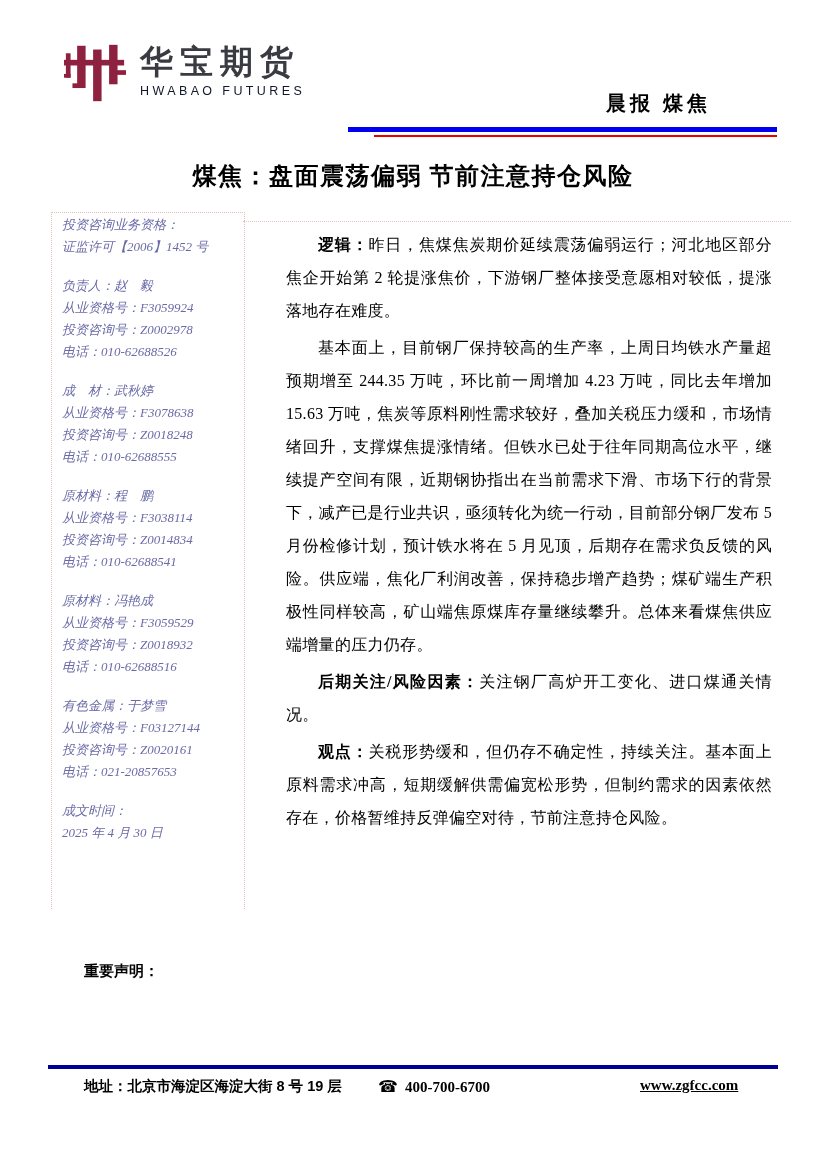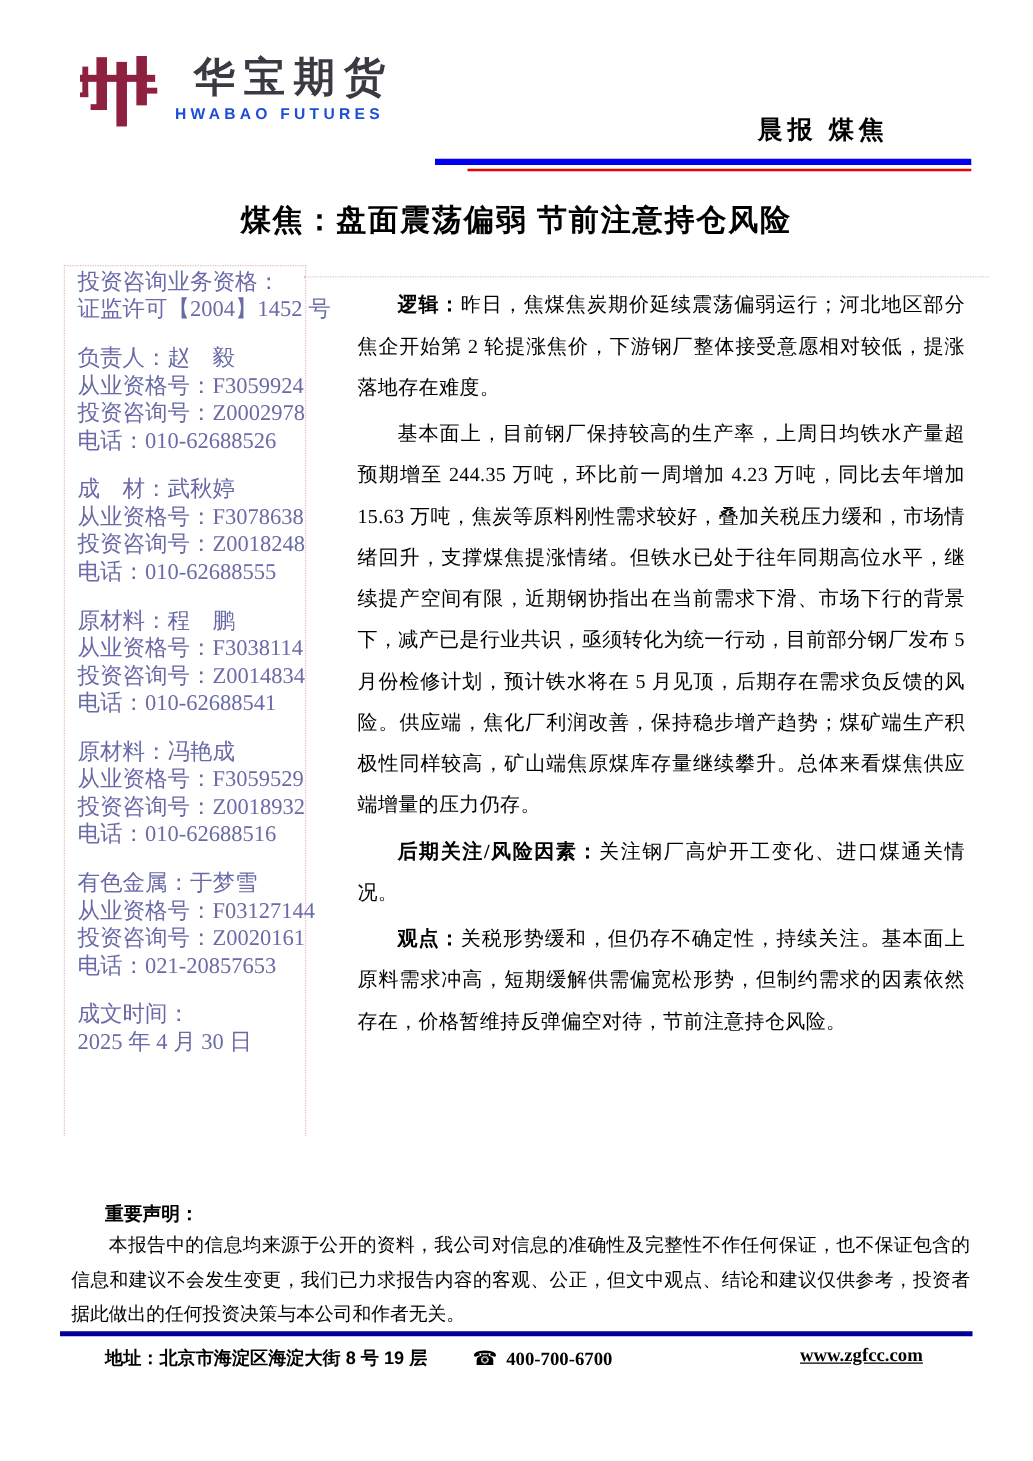--- a/index.html
+++ b/index.html
@@ -7,25 +7,25 @@
     position:relative; width:826px; height:1169px; background:#ffffff;
     font-family:"Liberation Serif","DejaVu Serif",serif; color:#000; overflow:hidden;
   }
 
   
   .logo { position:absolute; left:64px; top:44px; display:flex; align-items:flex-start; gap:14px; }
   .logo-mark { width:62px; height:58px; color:var(--mark-color,#8E2140); }
   .logo-cn {
     font-family:"Liberation Sans","DejaVu Sans",sans-serif;
     font-size:33px; font-weight:bold; letter-spacing:7px; color:#3a3a42;
-    line-height:1.12; white-space:nowrap;margin-left:15px;
+    line-height:1.12; white-space:nowrap;
   }
   .logo-en {
     font-family:"Liberation Sans","DejaVu Sans",sans-serif;
-    font-size:12.5px; font-weight:bold; letter-spacing:3.4px; color:#1d4ed8;
+    font-size:12.5px; font-weight:normal; letter-spacing:3.4px; color:#0f172a;
     margin-top:3px; white-space:nowrap;
   }
   .report-label {
     position:absolute; left:606px; top:90px;
     font-size:20px; font-weight:bold; letter-spacing:4px; white-space:nowrap;
   }
   .hr-blue { position:absolute; left:348px; top:127px; width:429px; height:5px; background:var(--rule-blue,#0000EE); }
   .hr-red  { position:absolute; left:374px; top:135px; width:403px; height:2px; background:var(--rule-red,#E80000); }
 
   
@@ -38,21 +38,21 @@
   
   .cell-border {
     position:absolute; left:51px; top:212px; width:192px; height:696px;
     border-left:1px dotted #e3bcbc; border-top:1px dotted #e3bcbc; border-right:1px dotted #e3bcbc;
   }
   .body-topline { position:absolute; left:243px; top:221px; width:548px; height:0; border-top:1px dotted #ddc6c6; }
 
   
   .sidebar {
     position:absolute; left:62px; top:214px; width:176px;
-    color:var(--sidebar-color,#6A6AA8); font-size:18px; line-height:22px;
+    color:var(--sidebar-color,#6A6AA8); font-size:13px; line-height:22px;font-style:italic;
   }
   .sb-block { margin-bottom:17px; }
   .sb-block div { white-space:nowrap; }
 
   
   .body-text {
     position:absolute; left:282px; top:224px; width:494px;
     font-size:16px; line-height:33px; letter-spacing:0.3px; text-align:justify;
   }
   .body-text p { margin:4px; text-indent:2em; }
@@ -112,21 +112,21 @@
   <div class="hr-red"></div>
 
   <h1 class="doc-title">煤焦：盘面震荡偏弱 节前注意持仓风险</h1>
 
   <div class="cell-border"></div>
   <div class="body-topline"></div>
 
   <aside class="sidebar">
     <div class="sb-block">
       <div>投资咨询业务资格：</div>
-      <div>证监许可【2004】1452 号</div>
+      <div>证监许可【2006】1452 号</div>
     </div>
 
     <div class="sb-block">
       <div>负责人：赵　毅</div>
       <div>从业资格号：F3059924</div>
       <div>投资咨询号：Z0002978</div>
       <div>电话：010-62688526</div>
     </div>
 
     <div class="sb-block">
@@ -164,21 +164,20 @@
   </aside>
 
   <main class="body-text">
     <p><b>逻辑：</b><span>昨日，焦煤焦炭期价延续震荡偏弱运行；河北地区部分焦企开始第 2 轮提涨焦价，下游钢厂整体接受意愿相对较低，提涨落地存在难度。</span></p>
     <p><span>基本面上，目前钢厂保持较高的生产率，上周日均铁水产量超预期增至 244.35 万吨，环比前一周增加 4.23 万吨，同比去年增加 15.63 万吨，焦炭等原料刚性需求较好，叠加关税压力缓和，市场情绪回升，支撑煤焦提涨情绪。但铁水已处于往年同期高位水平，继续提产空间有限，近期钢协指出在当前需求下滑、市场下行的背景下，减产已是行业共识，亟须转化为统一行动，目前部分钢厂发布 5 月份检修计划，预计铁水将在 5 月见顶，后期存在需求负反馈的风险。供应端，焦化厂利润改善，保持稳步增产趋势；煤矿端生产积极性同样较高，矿山端焦原煤库存量继续攀升。总体来看煤焦供应端增量的压力仍存。</span></p>
     <p><b>后期关注/风险因素：</b><span>关注钢厂高炉开工变化、进口煤通关情况。</span></p>
     <p><b>观点：</b><span>关税形势缓和，但仍存不确定性，持续关注。基本面上原料需求冲高，短期缓解供需偏宽松形势，但制约需求的因素依然存在，价格暂维持反弹偏空对待，节前注意持仓风险。</span></p>
   </main>
 
   <div class="disc-heading">重要声明：</div>
-  <p class="disc-text">本报告中的信息均来源于公开的资料，我公司对信息的准确性及完整性不作任何保证，也不保证包含的信息和建议不会发生变更，我们已力求报告内容的客观、公正，但文中观点、结论和建议仅供参考，投资者据此做出的任何投资决策与本公司和作者无关。</p>
 
   <div class="footer-bar"></div>
   <div class="footer">
     <span class="f-addr">地址：北京市海淀区海淀大街 8 号 19 层</span>
     <span class="f-phone"><span class="ph-ic">☎</span><span>400-700-6700</span></span>
     <a class="f-url">www.zgfcc.com</a>
   </div>
 
 </div>
 

